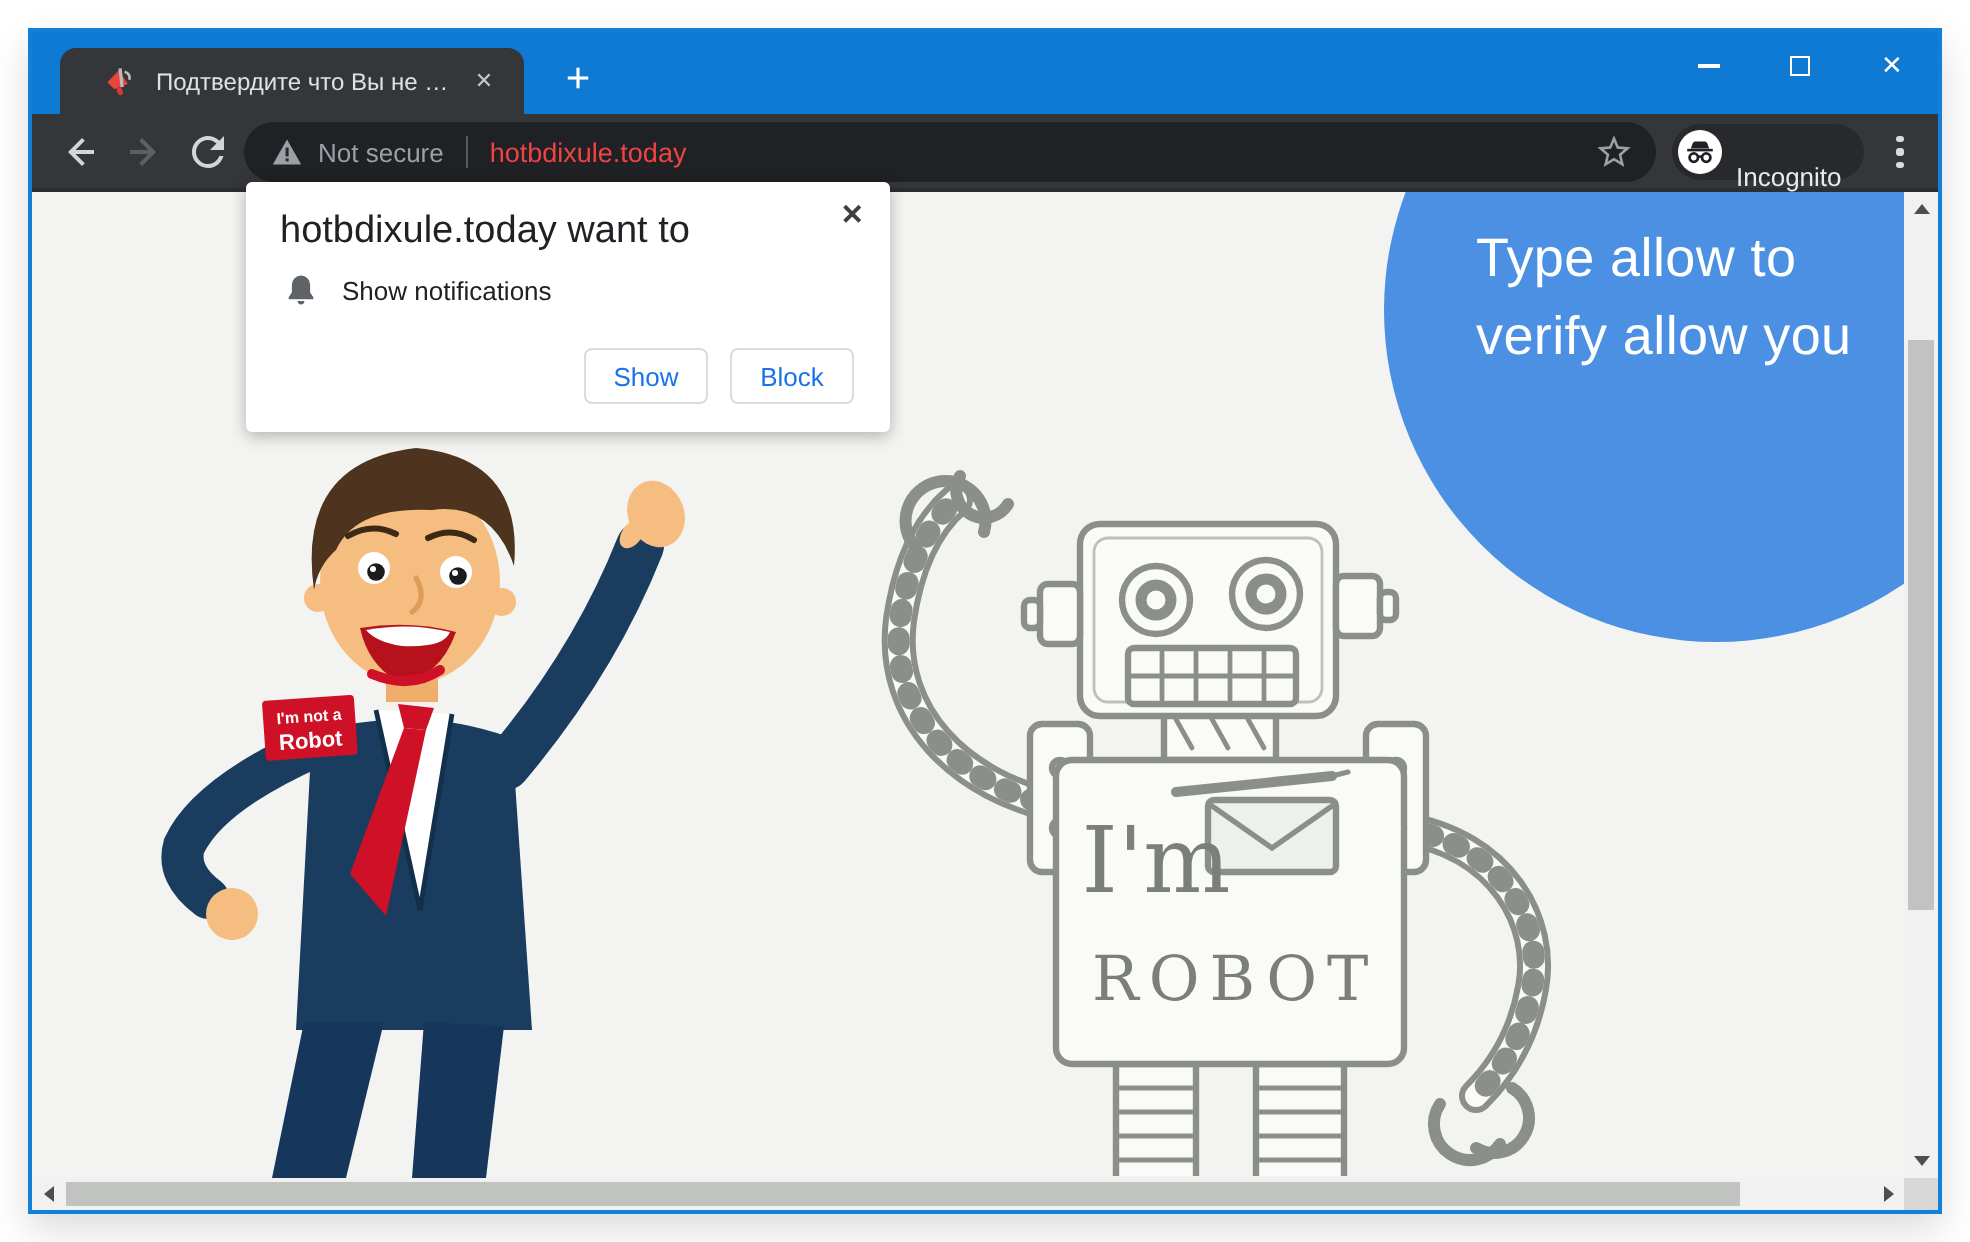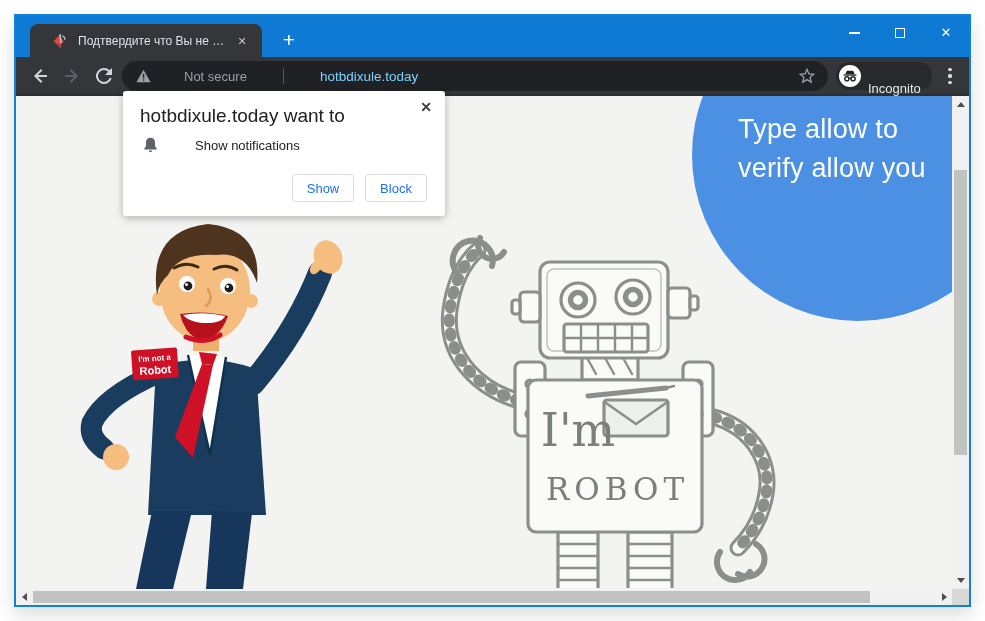--- a/index.html
+++ b/index.html
@@ -29,24 +29,24 @@
   .minbar { width:11px; height:2px; background:#fff; display:block; }
   .maxbox { width:10px; height:10px; border:1.6px solid #fff; display:block; }
   .wc-close { color:#fff; font-size:13px; }
 
   
   .toolbar { position:relative; width:100%; height:39px; background:#35363a;
              border-bottom:2px solid #2b2d30; }
   .navbtn { position:absolute; top:7px; width:24px; height:24px; }
   .omnibox { position:absolute; left:106px; top:4px; width:706px; height:30px;
              background:#1f2125; border-radius:15px; display:flex; align-items:center;
-             padding-left:14px;gap:25px; }
+             padding-left:14px; }
   .sec-label { margin-left:8px; font-size:13px; color:#9aa0a6; }
   .omni-div { width:1px; height:16px; background:#55585c; margin:0 11px; }
-  .url { font-size:13.5px; color:#7dd3fc; }
+  .url { font-size:13.5px; color:#ef4444; }
   .star { position:absolute; right:11px; top:5px; width:20px; height:20px; }
   .incog { position:absolute; left:820px; top:5px; width:96px; height:28px;
            background:#27292c; border-radius:14px; display:flex; align-items:center; }
   .incog-circle { width:22px; height:22px; border-radius:50%; background:#fff;
                   margin-left:3px; display:flex; align-items:center; justify-content:center; }
   .incog-label { margin-left:7px; font-size:13px; color:#e8eaed;margin-top:25px; }
   .menu-dots { position:absolute; left:922px; top:7px; width:24px; height:24px;
                display:flex; flex-direction:column; align-items:center; justify-content:center; gap:3px; }
   .menu-dots i { width:3.2px; height:3.2px; border-radius:50%; background:#dadce0; }
 
@@ -75,21 +75,21 @@
   .hleft  { left:0; top:0; width:16px; height:16px; }
   .hright { right:0; top:0; width:16px; height:16px; }
   .corner { position:absolute; right:0; top:573px; width:17px; height:16px; background:#d7d8d7; }
 
   
   .dialog { position:absolute; left:123px; top:91px; width:322px; height:125px;
             background:#fff; border-radius:3px; box-shadow:0 2px 8px rgba(0,0,0,.28); z-index:50; }
   .dlg-close { position:absolute; right:13px; top:8px; font-size:14px; color:#3c4043; font-weight:bold; }
   .dlg-title { position:absolute; left:17px; top:14px; font-size:19px; color:#202124; }
   .dlg-bell { position:absolute; left:19px; top:45px; }
-  .dlg-perm { position:absolute; left:48px; top:47px; font-size:13px; color:#202124;margin-left:24px; }
+  .dlg-perm { position:absolute; left:48px; top:47px; font-size:13px; color:#202124; }
   .dlg-buttons { position:absolute; right:18px; bottom:14px; display:flex; gap:11px; }
   .dlg-btn { width:62px; height:28px; background:#fff; border:1px solid #dadce0; border-radius:4px;
              color:#1a73e8; font-size:13px; font-weight:500; font-family:"Liberation Sans",sans-serif; }
 
   .sketch-text { font-family:"DejaVu Serif", serif; fill:#7a7f7a; }
 </style>
 </head>
 <body>
 
 <div class="stage">

